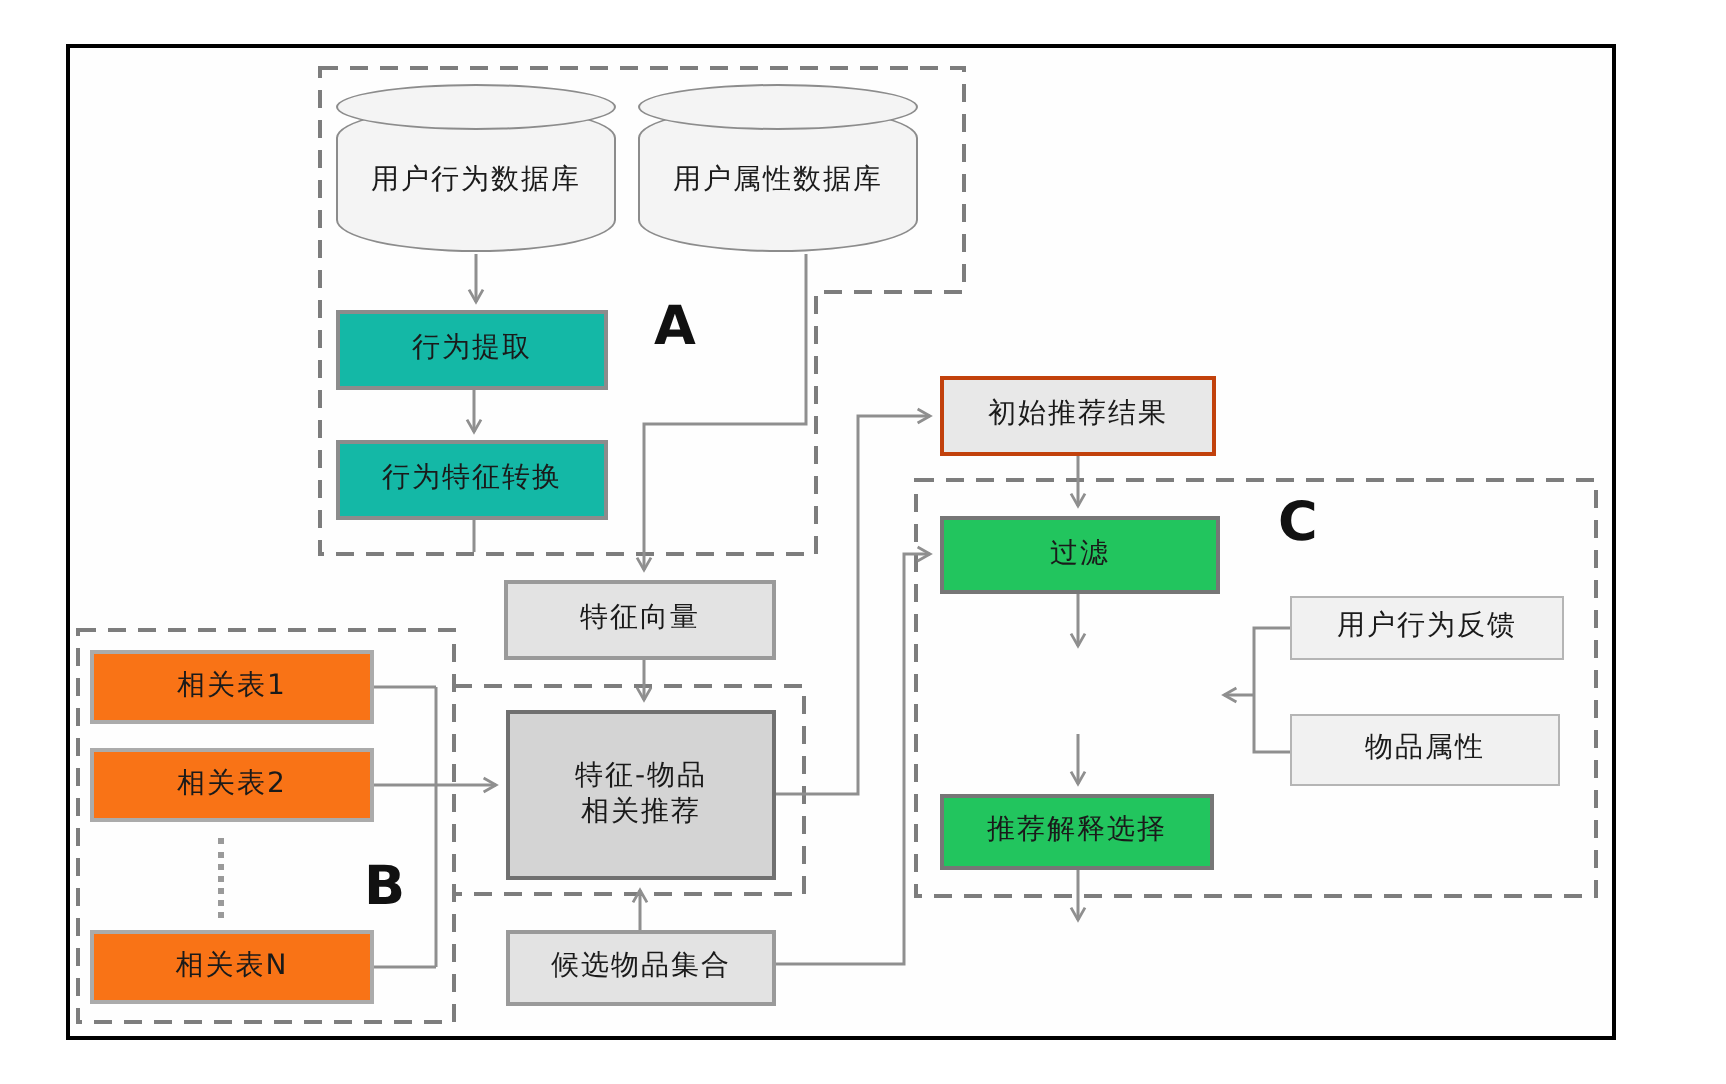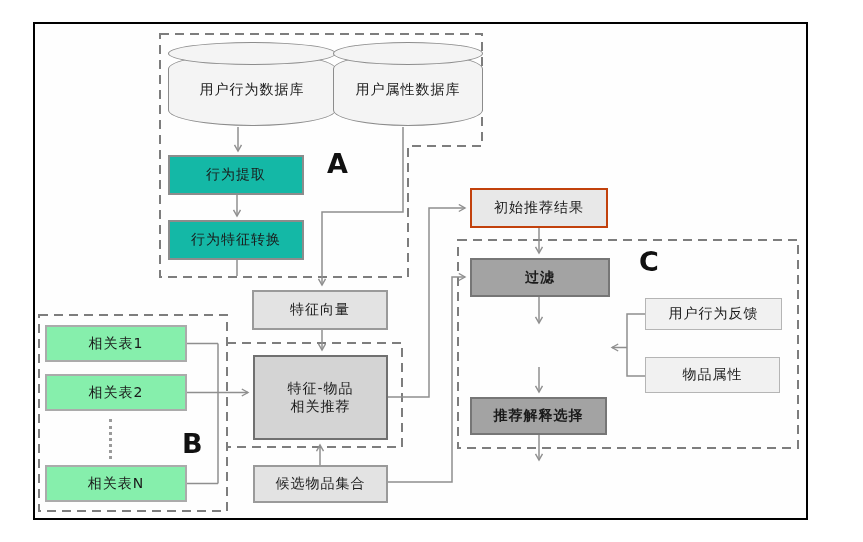--- a/index.html
+++ b/index.html
@@ -11,31 +11,31 @@
     position:absolute;left:33px;top:22px;width:775px;height:498px;
     border:2.5px solid #000;box-sizing:border-box;background:#fefefe;
   }
   .layer{position:absolute;left:0;top:0;pointer-events:none;}
   .node{
     position:absolute;display:flex;align-items:center;justify-content:center;
     box-sizing:border-box;text-align:center;font-size:14px;letter-spacing:1px;
     line-height:1.25;color:#1a1a1a;
   }
   .style-process{background:#14b8a6;border:2px solid #8c8c8c;}
-  .style-stage{background:#a3a3a3;border:2px solid #767676;font-weight:bold;}
+  .style-stage{background:#22c55e;border:2px solid #767676;}
   .style-core{background:#d4d4d4;border:2.5px solid #707070;}
   .style-io{background:#e3e3e3;border:2px solid #9a9a9a;}
   .style-result{background:#e8e8e8;border:2px solid #c2410c;}
-  .style-table{background:#86efac;border:2px solid #ababab;}
+  .style-table{background:#f97316;border:2px solid #ababab;}
   .style-side{background:#f1f1f1;border:1.5px solid #b5b5b5;}
   .group-label{
     position:absolute;font-size:27px;font-weight:bold;color:#111;
     font-family:"DejaVu Sans",sans-serif;
   }
-  .cylinder{position:absolute;padding-left:28px;}
+  .cylinder{position:absolute;}
   .cyl-body{
     position:absolute;left:0;right:0;top:11px;bottom:0;background:#f4f4f4;
     border:1.5px solid #8c8c8c;border-radius:50% / 16px;box-sizing:border-box;
   }
   .cyl-top{
     position:absolute;left:0;right:0;top:0;height:23px;background:#f4f4f4;
     border:1.5px solid #8c8c8c;border-radius:50%;box-sizing:border-box;
   }
   .cyl-label{
     position:absolute;left:0;right:0;top:0;bottom:0;display:flex;
@@ -91,21 +91,21 @@
 
   <div class="group-label" style="left:327px;top:148px">A</div>
   <div class="group-label" style="left:182px;top:428px">B</div>
   <div class="group-label" style="left:639px;top:246px">C</div>
 
   <div class="cylinder" style="left:168px;top:42px;width:140px;height:84px">
     <div class="cyl-body"></div>
     <div class="cyl-top"></div>
     <div class="cyl-label">用户行为数据库</div>
   </div>
-  <div class="cylinder" style="left:333px;top:42px;width:122px;height:84px">
+  <div class="cylinder" style="left:319px;top:42px;width:140px;height:84px">
     <div class="cyl-body"></div>
     <div class="cyl-top"></div>
     <div class="cyl-label">用户属性数据库</div>
   </div>
 
   <div class="node style-process" style="left:168px;top:155px;width:136px;height:40px">行为提取</div>
   <div class="node style-process" style="left:168px;top:220px;width:136px;height:40px">行为特征转换</div>
 
   <div class="node style-core" style="left:253px;top:355px;width:135px;height:85px;flex-direction:column">
     <span>特征-物品</span>

